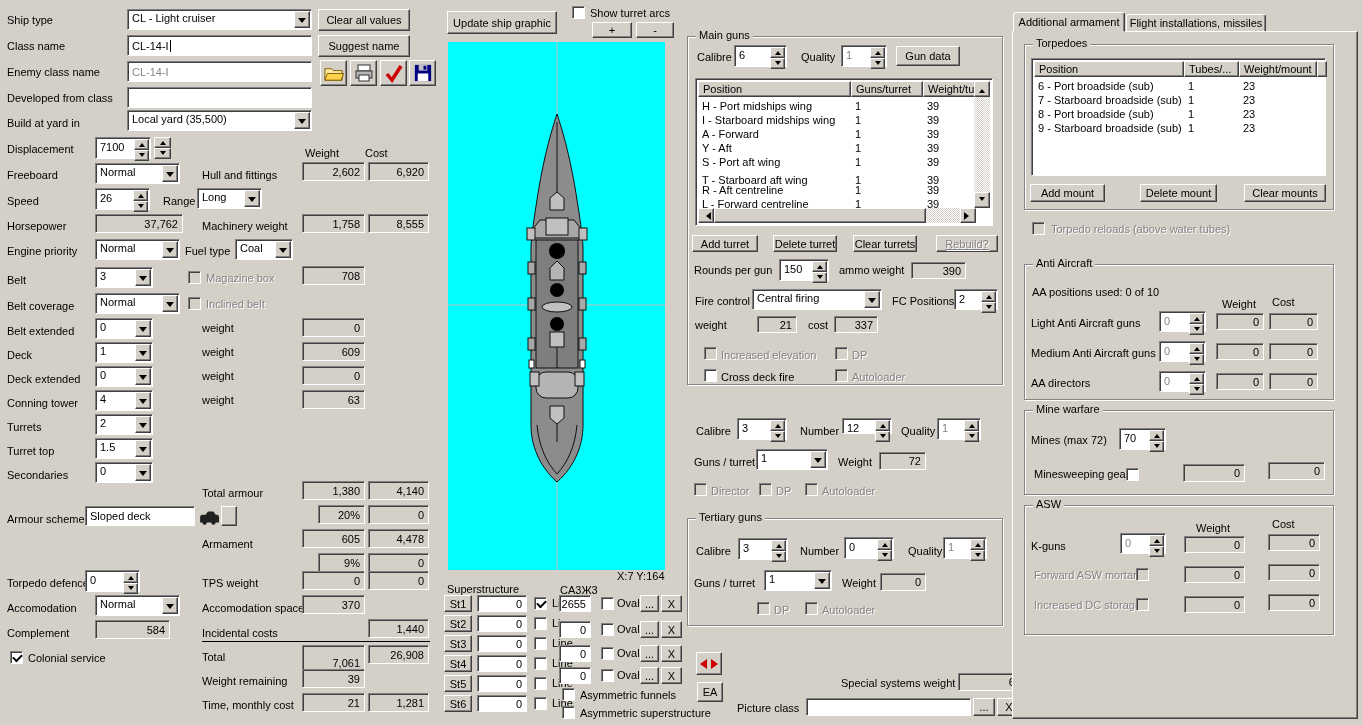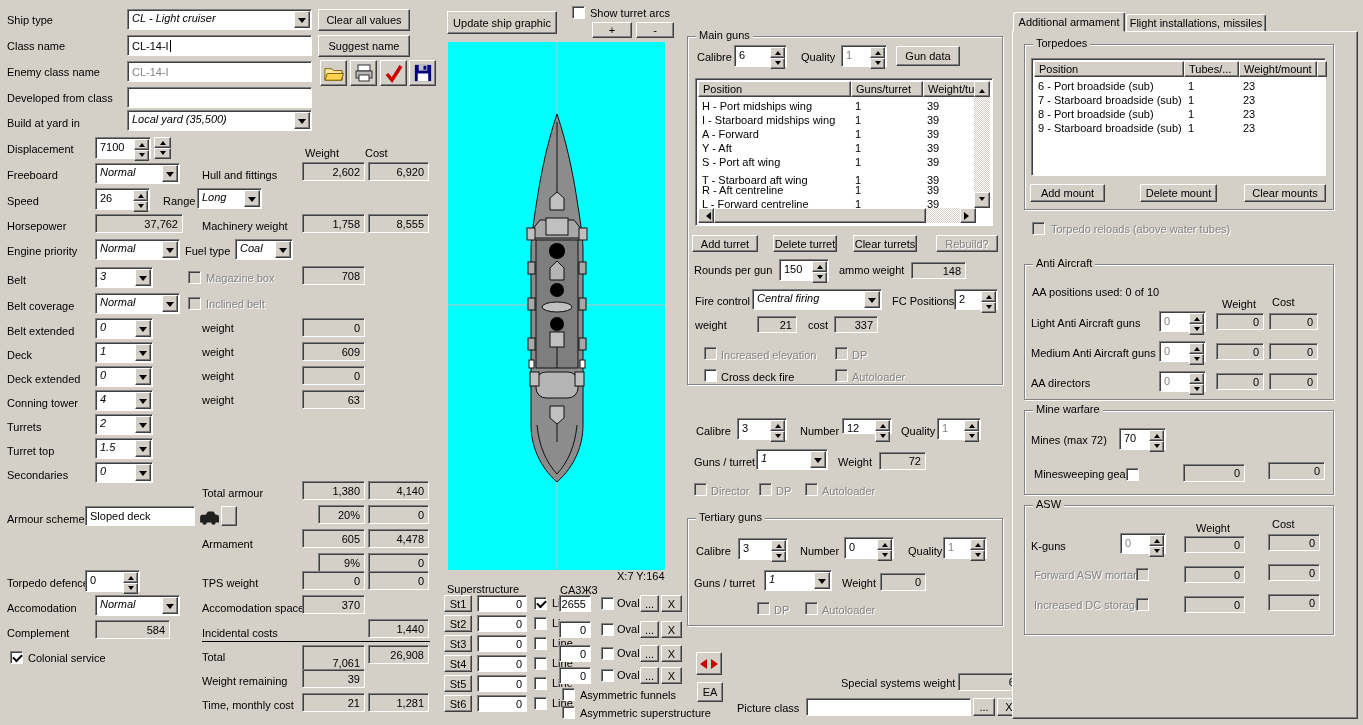--- a/index.html
+++ b/index.html
@@ -4,29 +4,29 @@
 <style>
   * { box-sizing: border-box; }
   html,body { margin:0; padding:0; }
   #app { position:relative; width:1363px; height:725px; background:#d4d0c8;
          font-family:"Liberation Sans", sans-serif; font-size:11px; color:#000; overflow:hidden; }
   .lbl { position:absolute; white-space:nowrap; }
   .dis { color:#848484; text-shadow:1px 1px 0 #fff; }
   .btn { position:absolute; display:flex; align-items:center; justify-content:center;
          background:#d4d0c8; border:1px solid; border-color:#ffffff #404040 #404040 #ffffff;
          box-shadow:inset -1px -1px 0 #808080; white-space:nowrap; cursor:default; }
-  .btn.disabled { color:#848484; text-shadow:1px 1px 0 #fff; }
+  .btn.disabled { color:#848484; text-shadow:1px 1px 0 #fff;text-decoration:underline; }
   .sunkb { border:1px solid; border-color:#808080 #ffffff #ffffff #808080; box-shadow:inset 1px 1px 0 #404040; }
   .field { position:absolute; background:#fff; padding:0 4px; display:flex; align-items:center;
            overflow:hidden; white-space:nowrap; }
   .field.ro { background:#d4d0c8; }
   .field.num { justify-content:flex-end; }
   .field.gray { color:#848484; }
   .combo { position:absolute; background:#fff; }
-  .combo .ct { position:absolute; left:4px; top:2px; right:18px; overflow:hidden; white-space:nowrap;font-style:italic; }
+  .combo .ct { position:absolute; left:4px; top:2px; right:18px; overflow:hidden; white-space:nowrap; }
   .cbtn { position:absolute; right:1px; top:1px; bottom:1px; width:16px; background:#d4d0c8;
           border:1px solid; border-color:#fff #404040 #404040 #fff; box-shadow:inset -1px -1px 0 #808080;
           display:flex; align-items:center; justify-content:center; }
   .tri-dn { width:0; height:0; border:4px solid transparent; border-top:5px solid #000; margin-top:5px; }
   .spin { position:absolute; background:#fff; }
   .spin .st { position:absolute; left:4px; top:3px; right:17px; white-space:nowrap; overflow:hidden; }
   .spincol { position:absolute; right:1px; top:1px; bottom:1px; width:15px; display:flex; flex-direction:column; }
   .spincol.standalone { position:absolute; width:17px; }
   .su,.sd { flex:1; background:#d4d0c8; border:1px solid; border-color:#fff #404040 #404040 #fff;
             box-shadow:inset -1px -1px 0 #808080; display:flex; align-items:center; justify-content:center; }
@@ -560,21 +560,21 @@
     <span class="spincol">
         <span class="su">
           <i class="tu"></i>
         </span>
         <span class="sd">
           <i class="td"></i>
         </span>
       </span>
   </div>
   <span class="lbl" style="left:839px;top:264px">ammo weight</span>
-  <div class="field ro sunkb num" style="left:911px;top:262px;width:55px;height:17px">148</div>
+  <div class="field ro sunkb num" style="left:911px;top:262px;width:55px;height:17px">390</div>
 
   <span class="lbl" style="left:695px;top:295px">Fire control</span>
   <div class="combo sunkb" style="left:752px;top:289px;width:130px;height:21px">
     <span class="ct">Central firing</span>
     <span class="cbtn">
         <i class="tri-dn"></i>
       </span>
   </div>
   <span class="lbl" style="left:892px;top:295px">FC Positions</span>
   <div class="spin sunkb" style="left:954px;top:289px;width:44px;height:21px">

